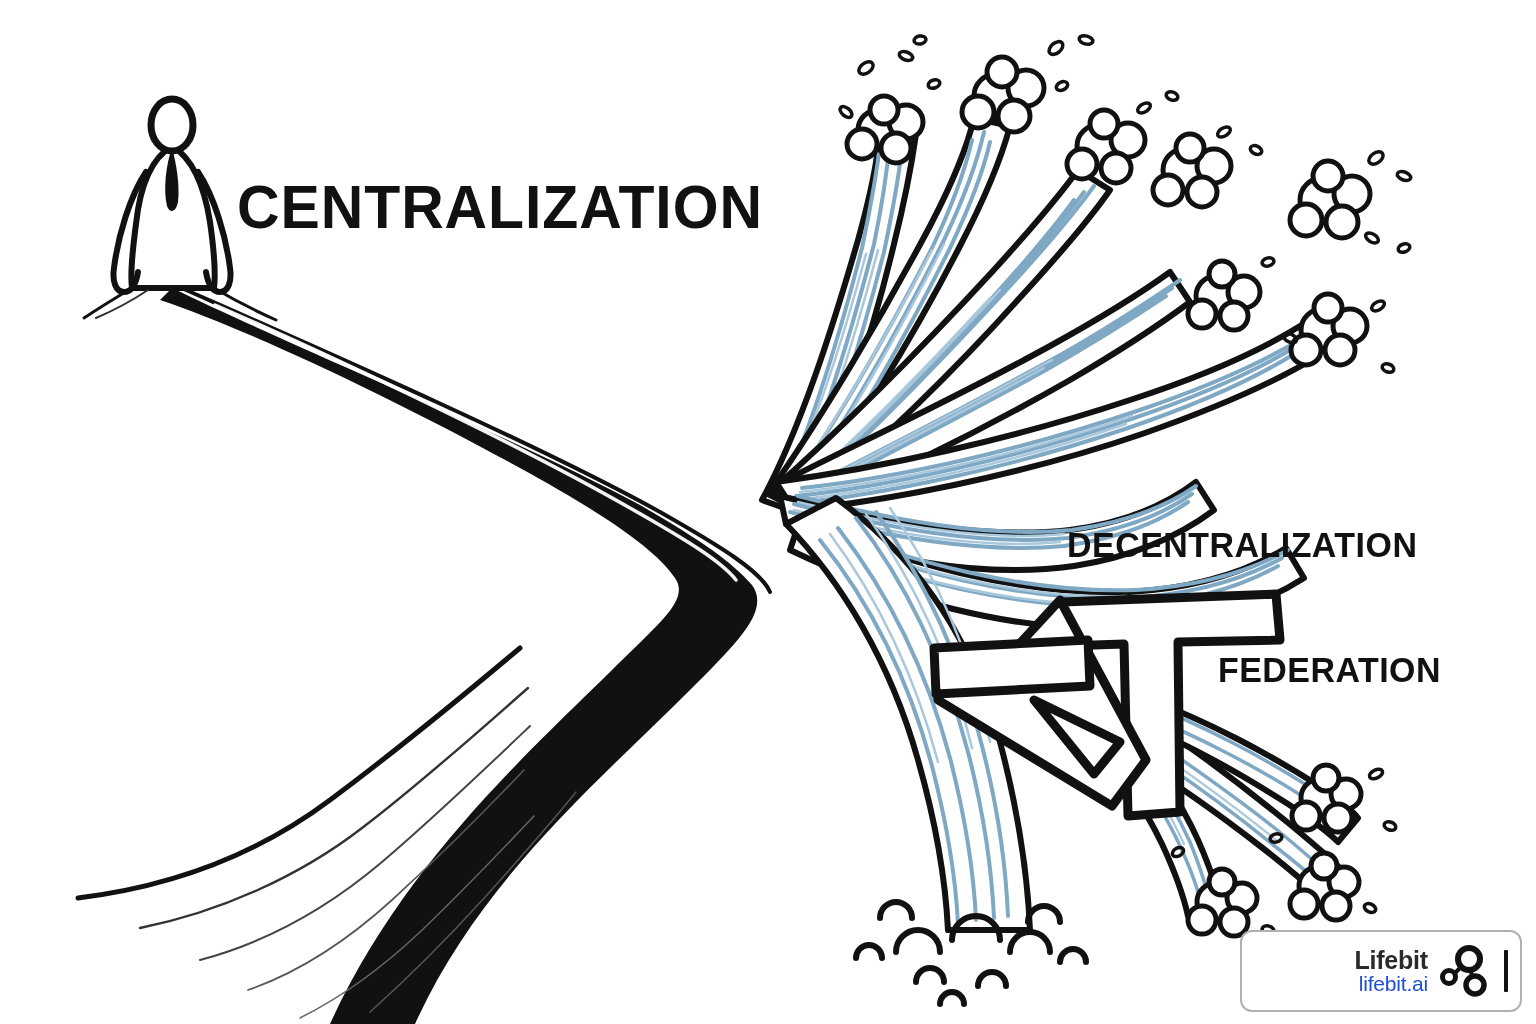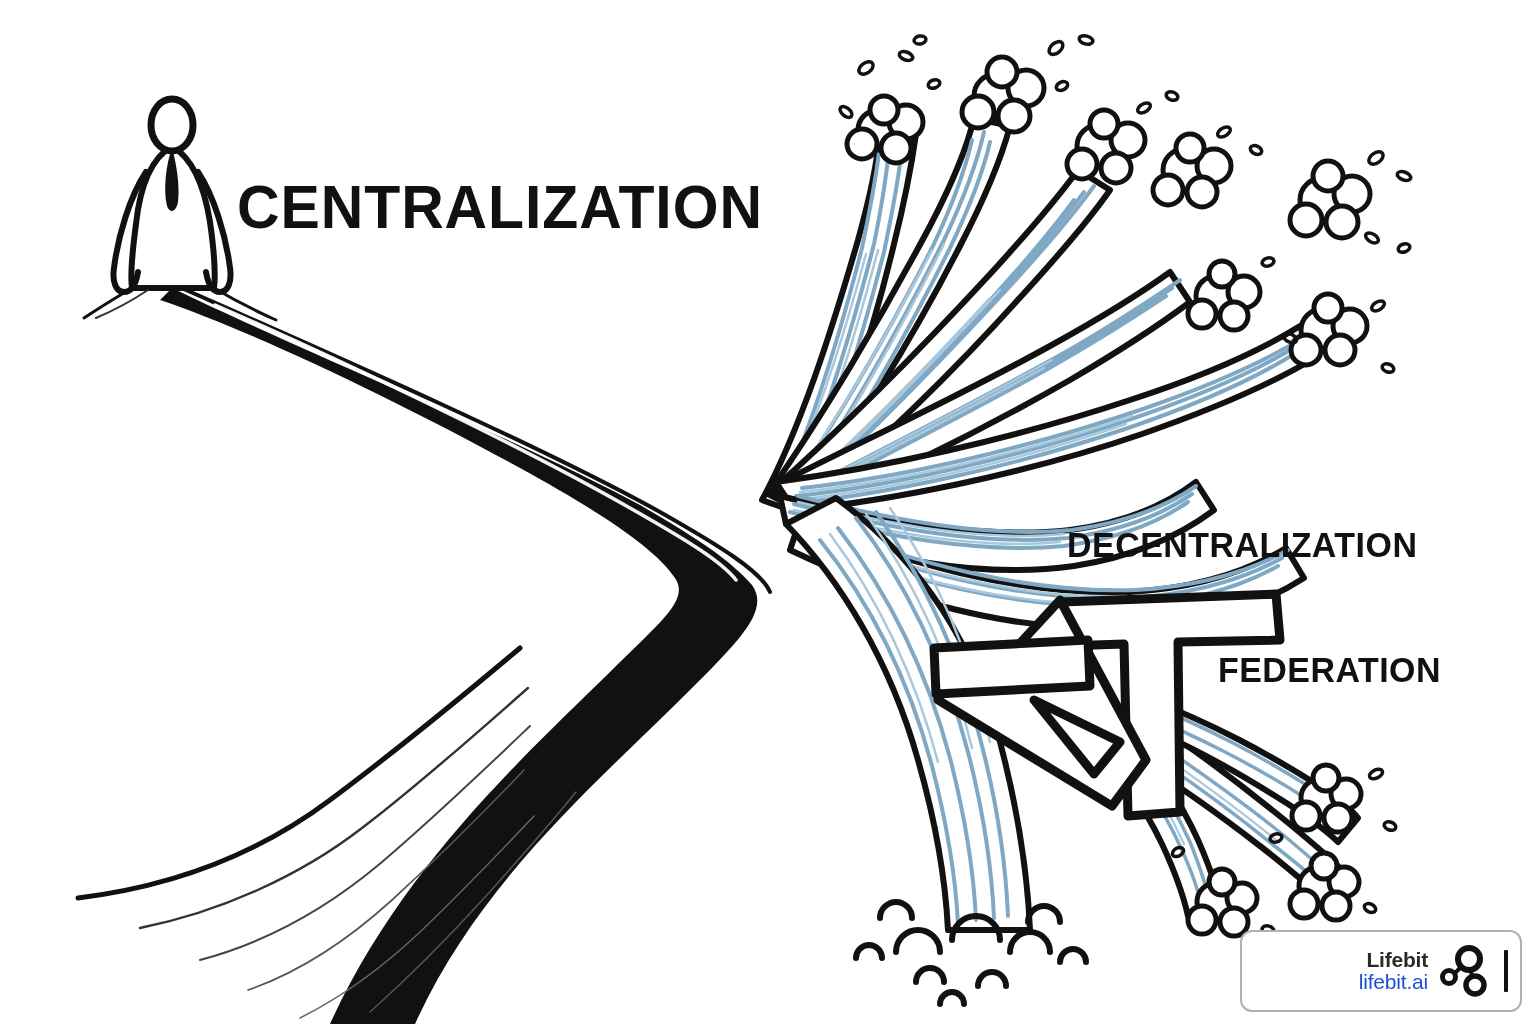--- a/index.html
+++ b/index.html
@@ -84,21 +84,21 @@
     padding-right: 12px;
     gap: 10px;
   }
   #badge-text {
     display: flex;
     flex-direction: column;
     align-items: flex-end;
     line-height: 1.05;
   }
   #badge-title {
-    font-size: 21px;
+    font-size: 25px;
     font-weight: 700;
     color: #2a2a2a;
     letter-spacing: -0.2px;
   }
   #badge-url {
     font-size: 21px;
     font-weight: 400;
     color: #1d4ed8;
     letter-spacing: -0.2px;
   }

